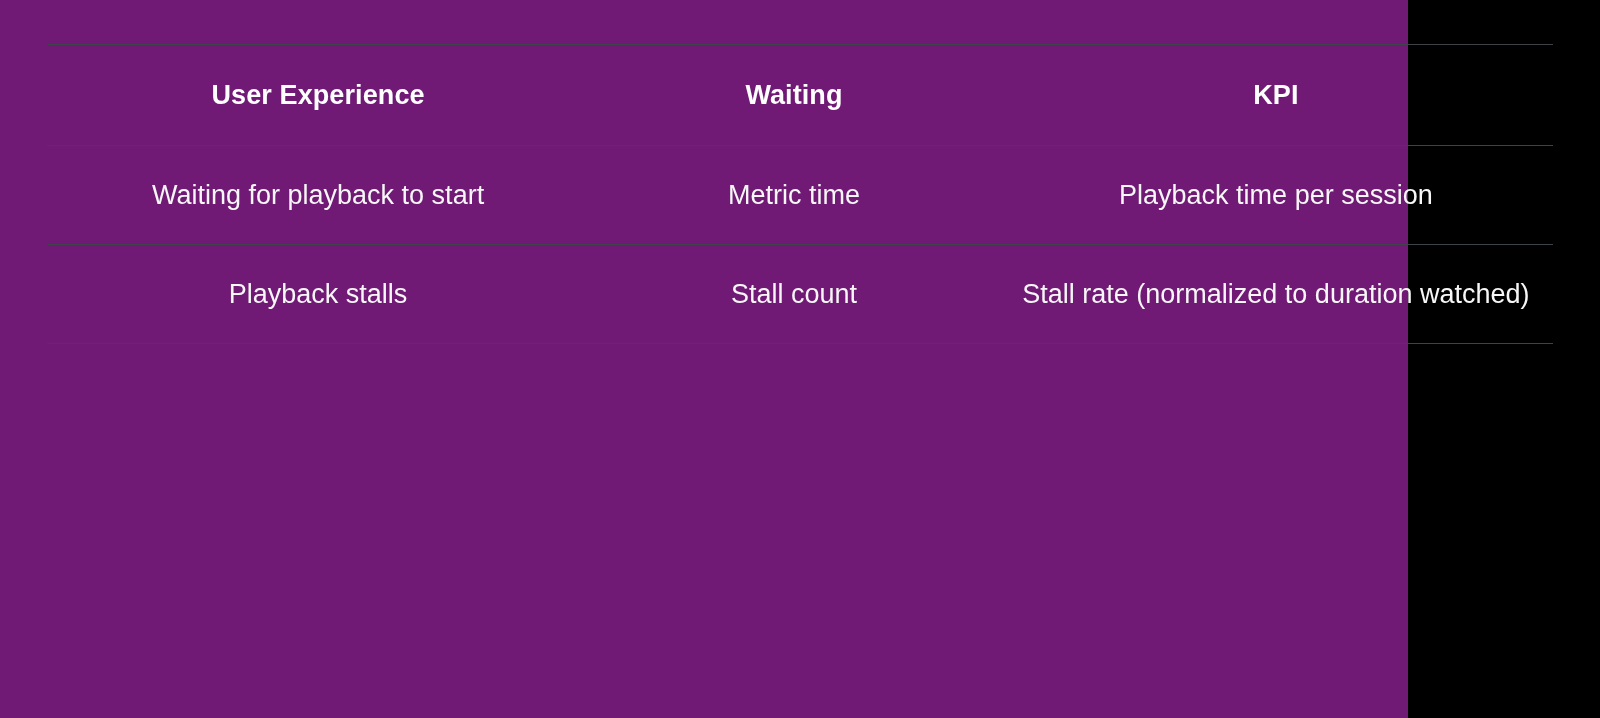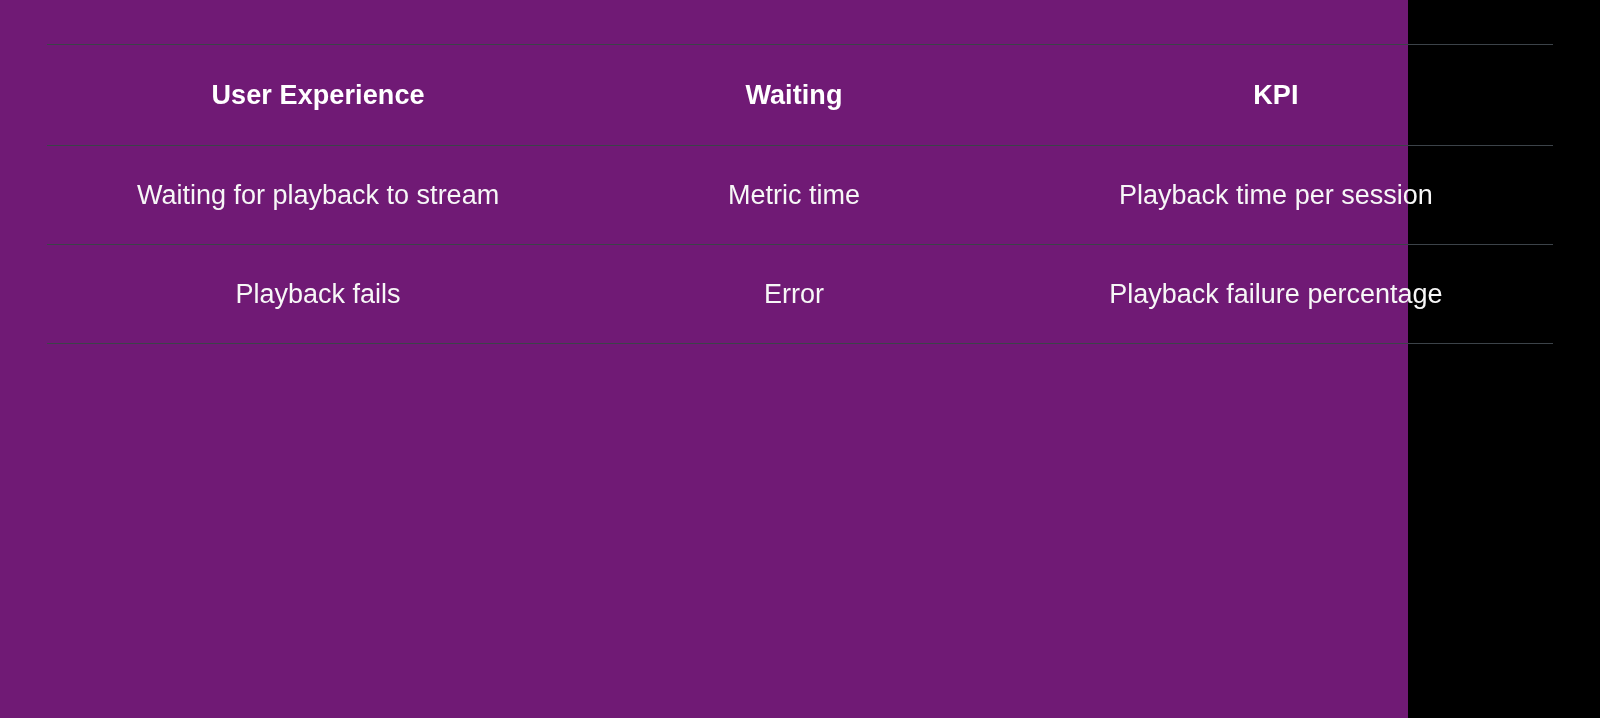--- a/index.html
+++ b/index.html
@@ -86,25 +86,25 @@
       </colgroup>
       <thead>
         <tr>
           <th>User Experience</th>
           <th>Waiting</th>
           <th>KPI</th>
         </tr>
       </thead>
       <tbody>
         <tr>
-          <td>Waiting for playback to stream</td>
+          <td>Waiting for playback to start</td>
           <td>Metric time</td>
           <td>Playback time per session</td>
         </tr>
         <tr>
-          <td>Playback fails</td>
-          <td>Error</td>
-          <td>Playback failure percentage</td>
+          <td>Playback stalls</td>
+          <td>Stall count</td>
+          <td>Stall rate (normalized to duration watched)</td>
         </tr>
       </tbody>
     </table>
   </div>
 </div>
 
 </body></html>

